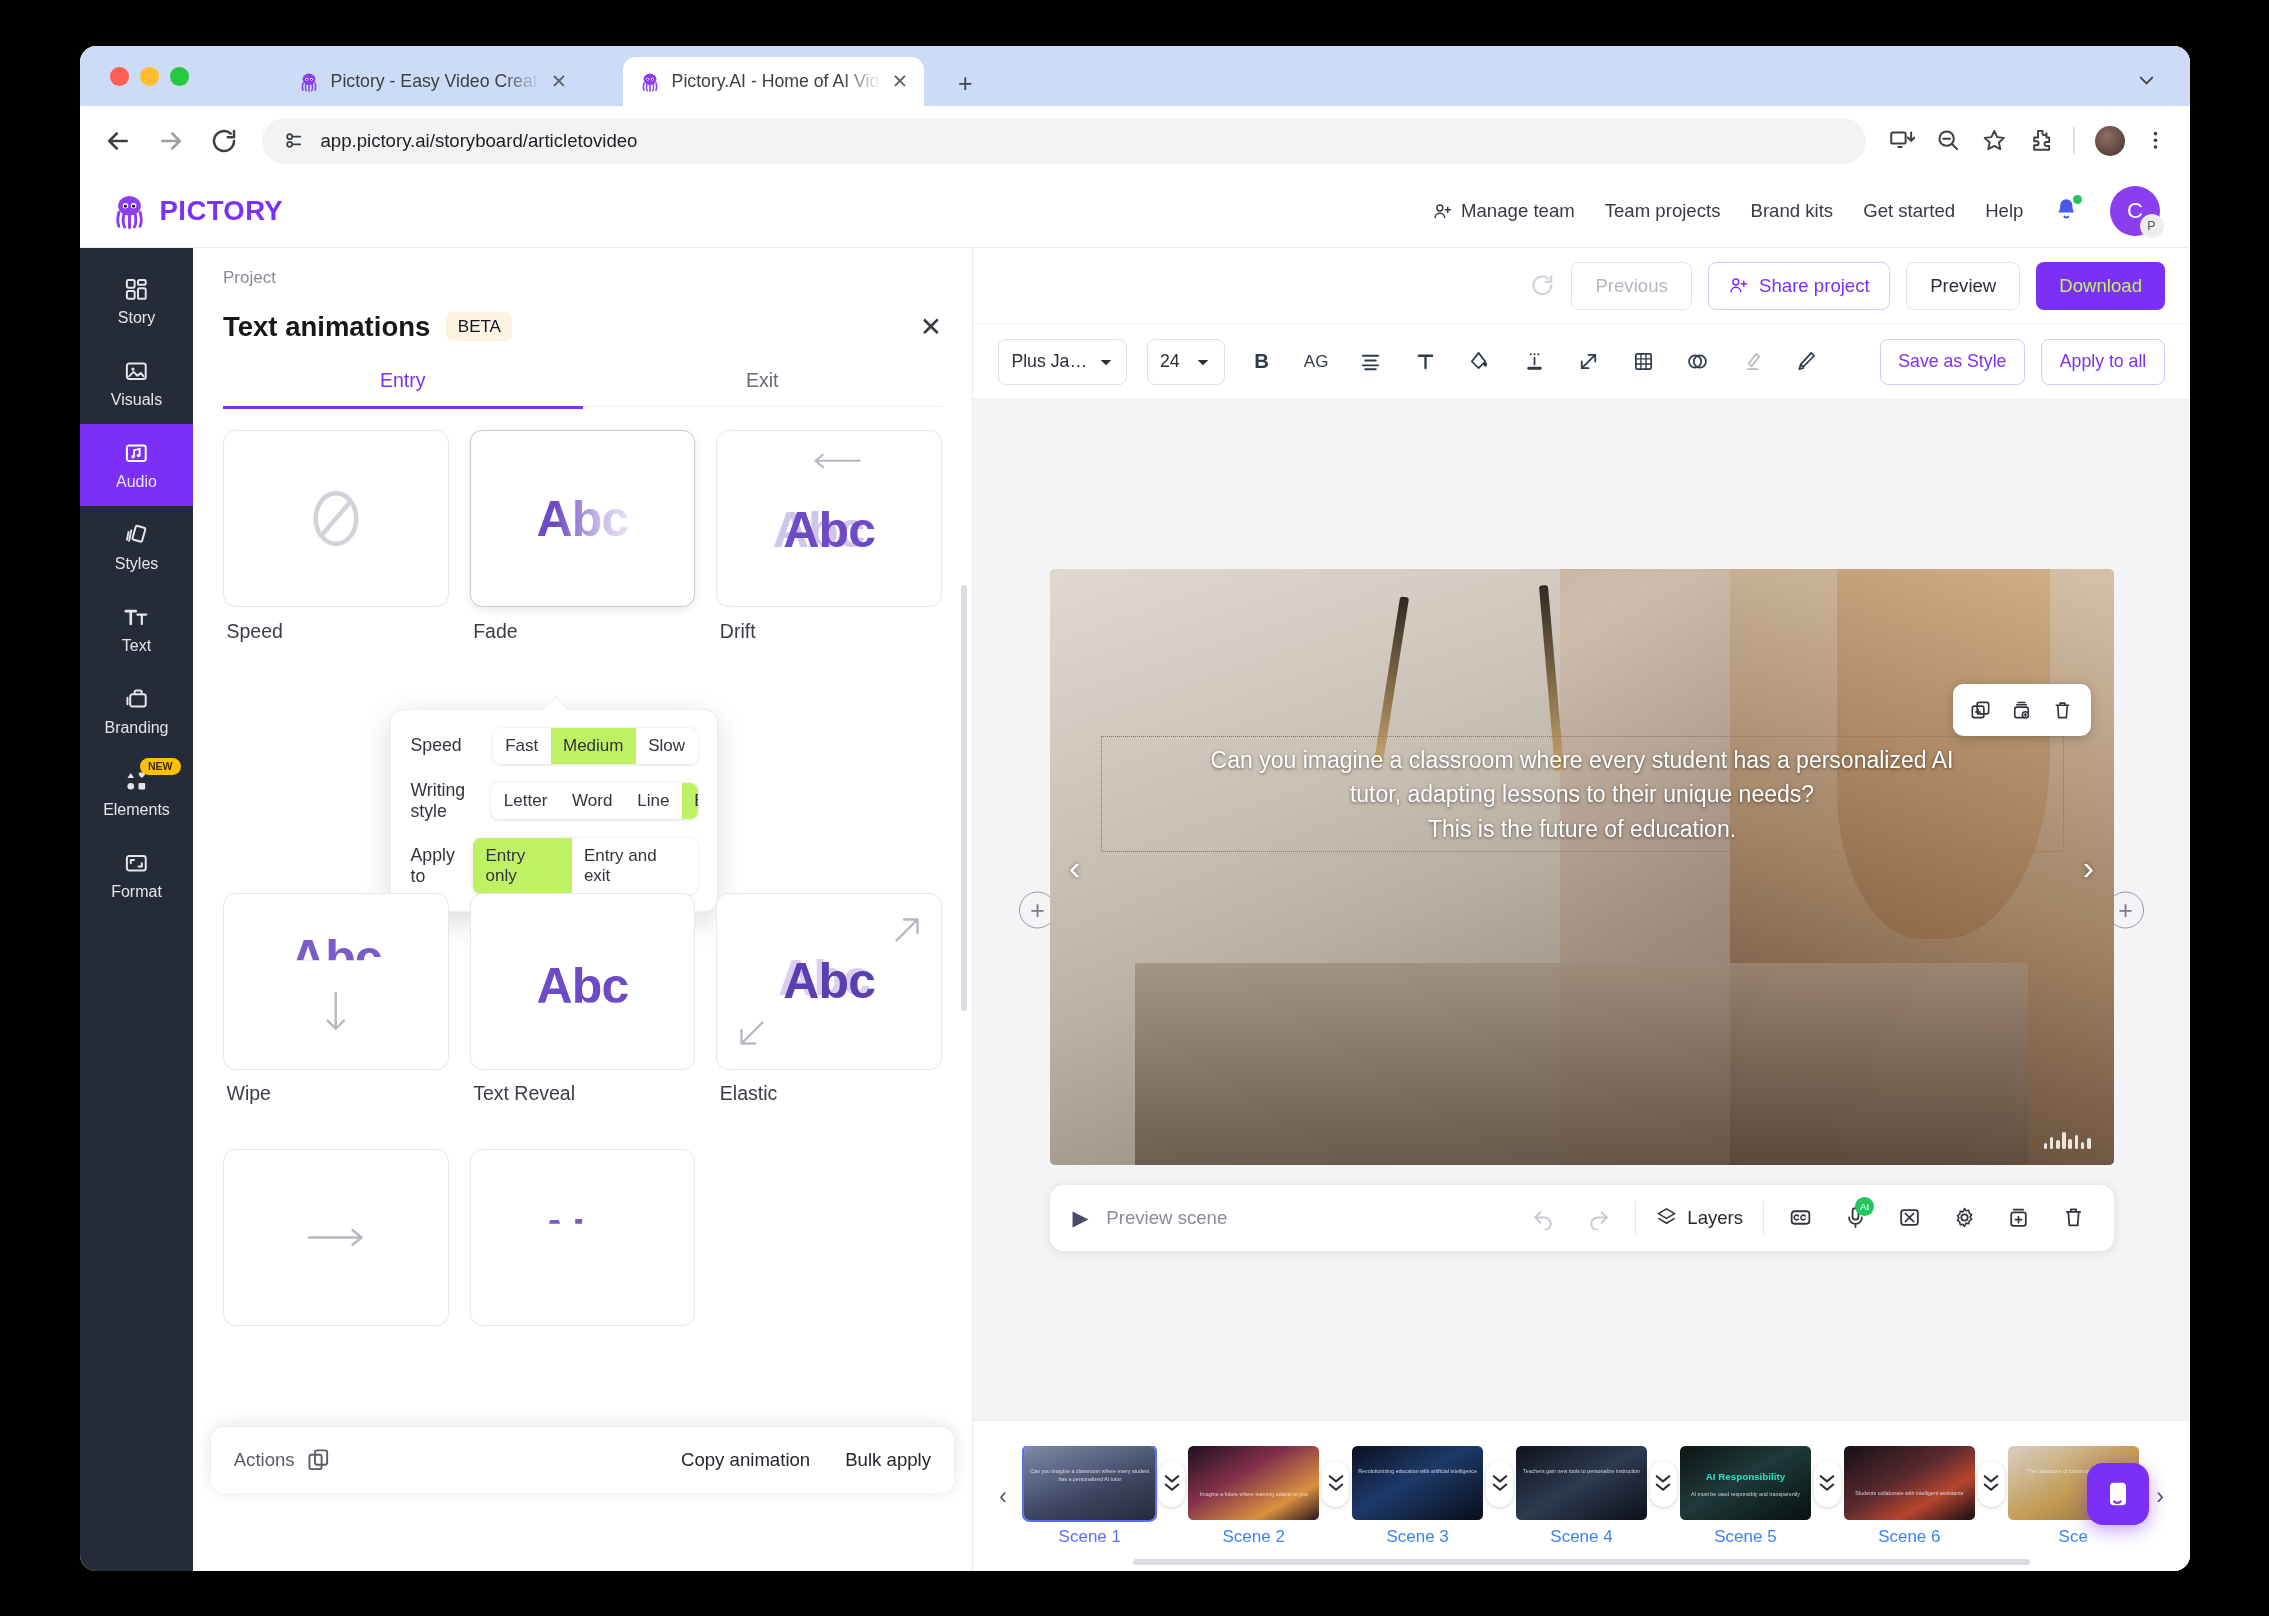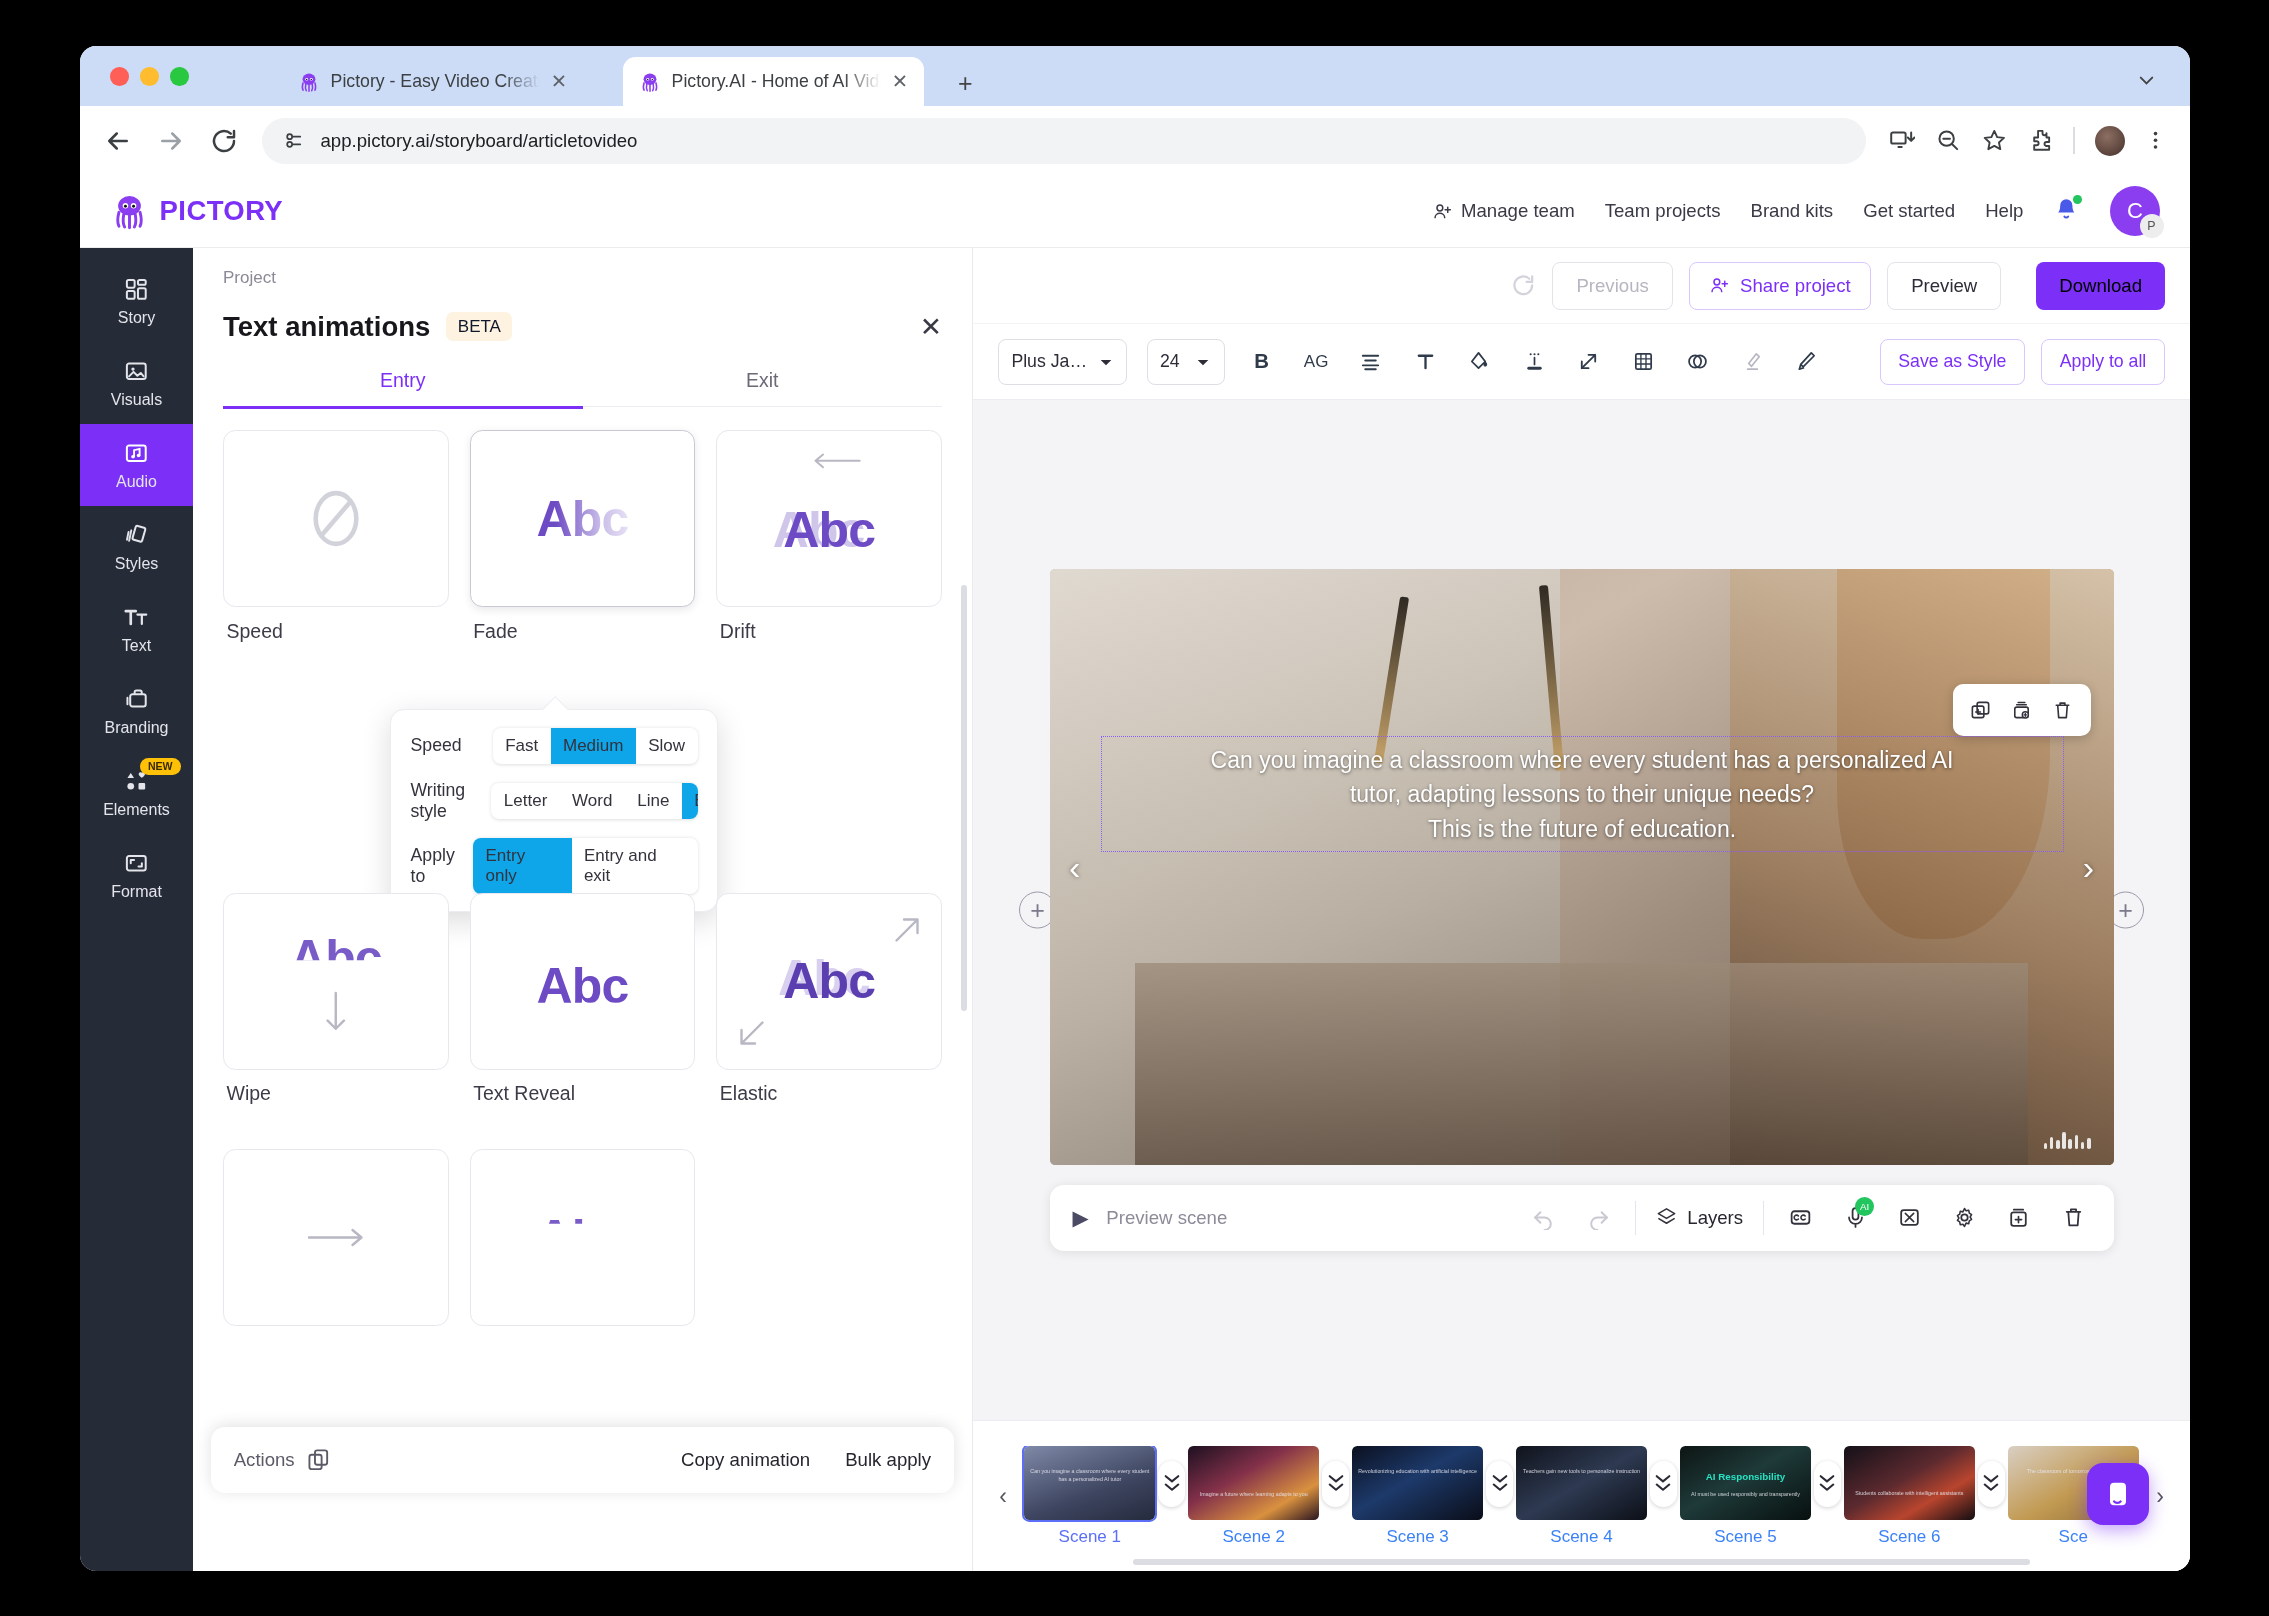--- a/index.html
+++ b/index.html
@@ -114,21 +114,21 @@
     padding:17.7px 19.5px; }
   .popover:before { content:""; position:absolute; top:-9.8px; left:155px; width:17.7px; height:17.7px;
     background:#fff; border-left:0.9px solid #ececf1; border-top:0.9px solid #ececf1;
     transform:rotate(45deg); }
   .prow { display:flex; align-items:center; margin-bottom:16px; }
   .prow:last-child { margin-bottom:0; }
   .plabel { font-size:17.7px; color:#33333d; }
   .seg { margin-left:auto; display:flex; background:#fff; border-radius:8px; overflow:hidden;
     box-shadow:0 0.9px 3.5px rgba(0,0,0,.13); }
   .seg span { padding:8px 12.4px; font-size:17px; color:#33333d; }
-  .seg span.on { background:#0ea5e9; }
+  .seg span.on { background:#bef264; }
 
   .actionsbar { position:absolute; left:17.7px; right:18px; bottom:78px; height:66px;
     background:#fff; border-radius:14px; box-shadow:0 -1.8px 16px rgba(0,0,0,.12);
     display:flex; align-items:center; padding:0 23px; }
   .actionsbar .al { font-size:18.6px; color:#5b5b68; display:flex; align-items:center; gap:10.6px; }
   .actionsbar .ar { margin-left:auto; display:flex; gap:35px; }
   .actionsbar .ar span { font-size:18.6px; color:#26262e; }
 
   .pscroll { position:absolute; right:5.3px; top:337px; width:6.2px; height:426px;
     background:#dcdce3; border-radius:3.5px; }
@@ -569,21 +569,21 @@
         <div style="height:48px;border:0.9px solid #e3e3ea;border-radius:8px;display:flex;align-items:center;padding:0 23px;font-size:18.6px;color:#b6b6c0;">Previous</div>
         <div style="height:48px;border:0.9px solid #d9c7fb;border-radius:8px;display:flex;align-items:center;gap:9.8px;padding:0 19.5px;font-size:18.6px;color:#7B2FF7;">
           <svg width="21" height="21" viewBox="0 0 24 24">
             <circle cx="9" cy="8" r="3.3" stroke="#7B2FF7" stroke-width="1.7" fill="none"></circle>
             <path d="M3.5 19c0-3 2.6-5 5.5-5s5.5 2 5.5 5" stroke="#7B2FF7" stroke-width="1.7" fill="none" stroke-linecap="round"></path>
             <path d="M18 7v6M15 10h6" stroke="#7B2FF7" stroke-width="1.7" stroke-linecap="round"></path>
               </svg>
           <span>Share project</span>
         </div>
         <div style="height:48px;border:0.9px solid #e3e3ea;border-radius:8px;display:flex;align-items:center;padding:0 23px;font-size:18.6px;color:#2d2d38;">Preview</div>
-        <div style="height:48px;background:#7B2FF7;border-radius:8px;display:flex;align-items:center;padding:0 23px;font-size:18.6px;color:#000000;margin-left:19px;">Download</div>
+        <div style="height:48px;background:#7B2FF7;border-radius:8px;display:flex;align-items:center;padding:0 23px;font-size:18.6px;color:#bef264;">Download</div>
       </div>
 
       <div class="toolbar">
         <div class="selbox">
           <span>Plus Ja…</span>
           <svg width="16" height="16" viewBox="0 0 12 12">
             <path d="M2 4.5 6 8.5 10 4.5" fill="#2d2d38"></path>
               </svg>
         </div>
         <div class="selbox sm">

